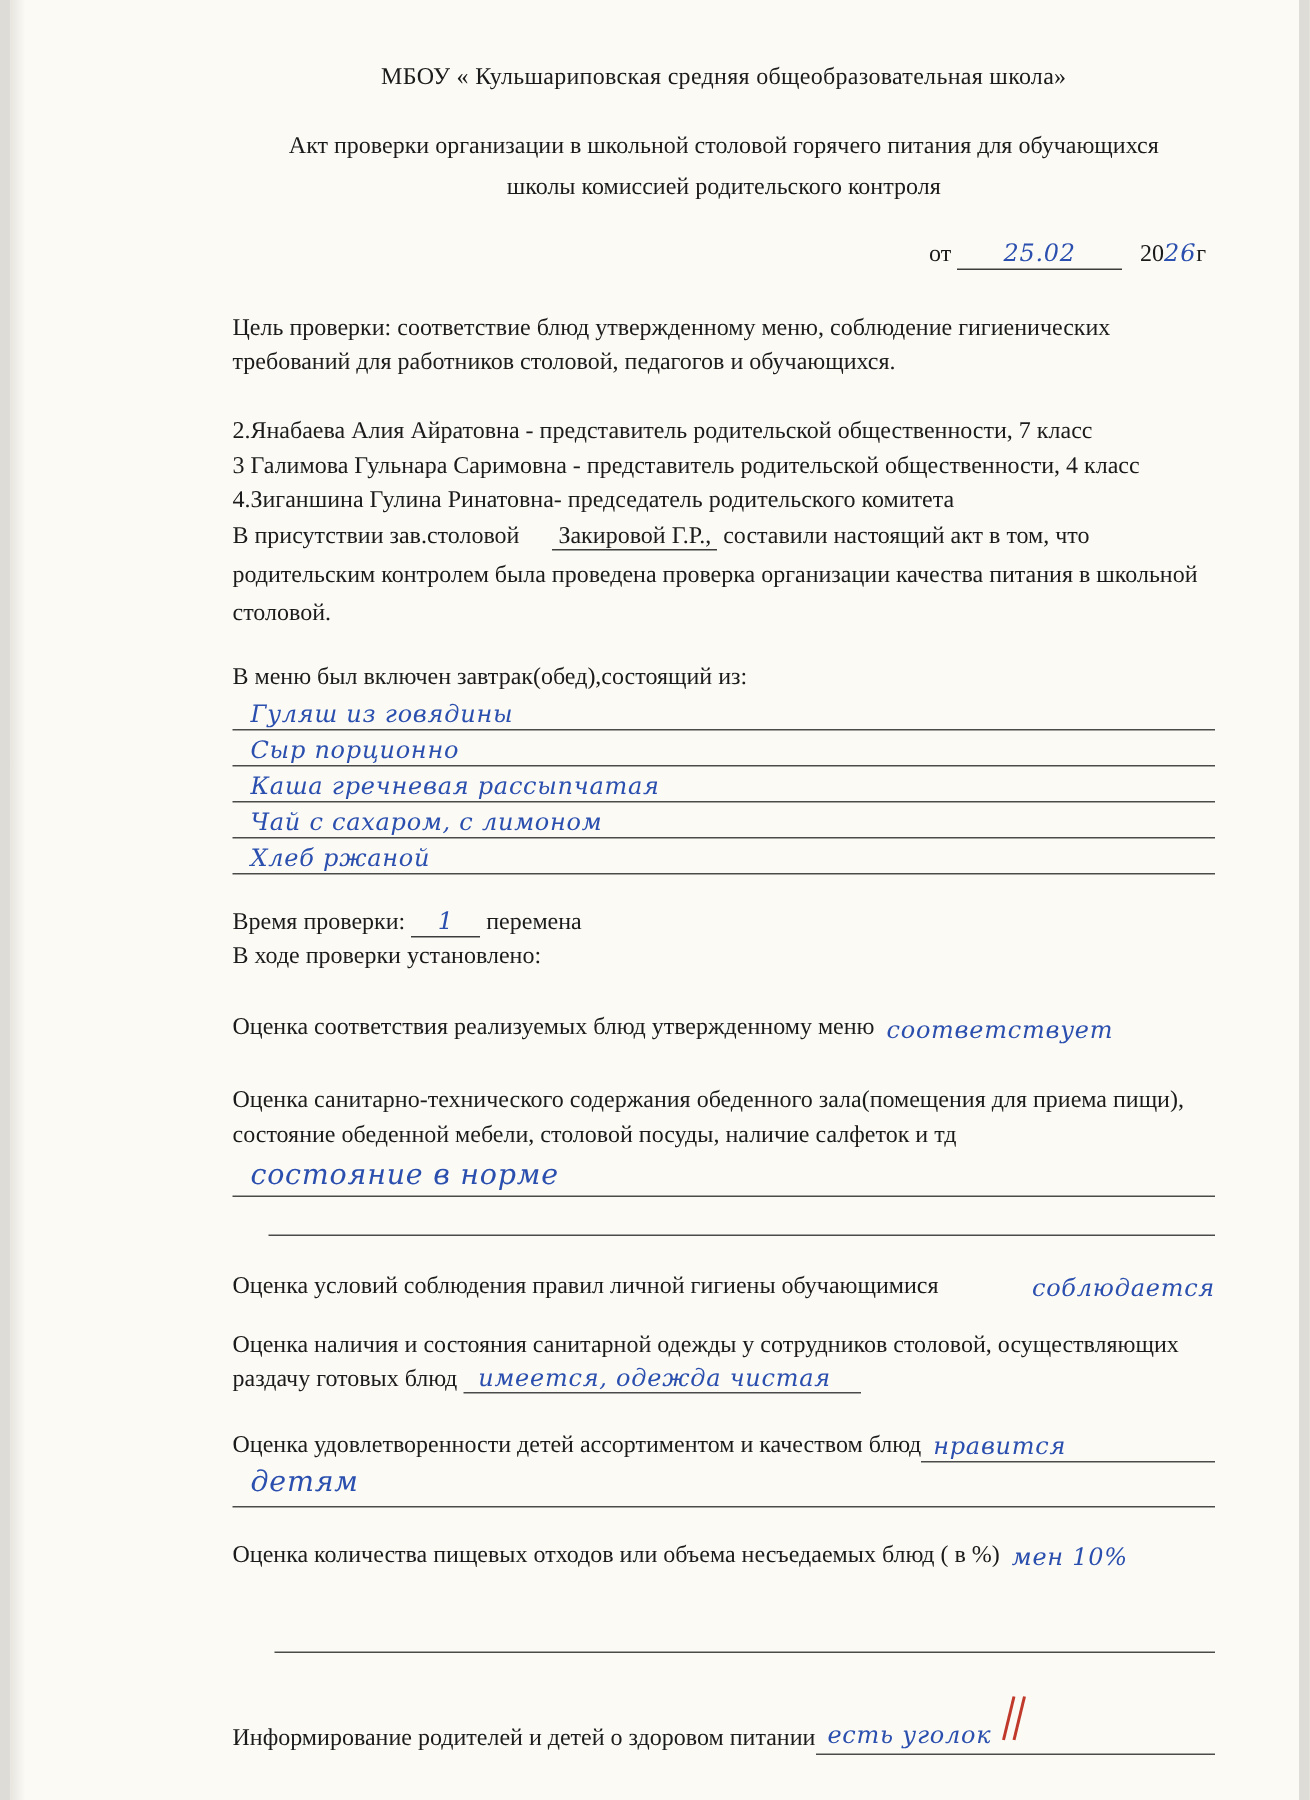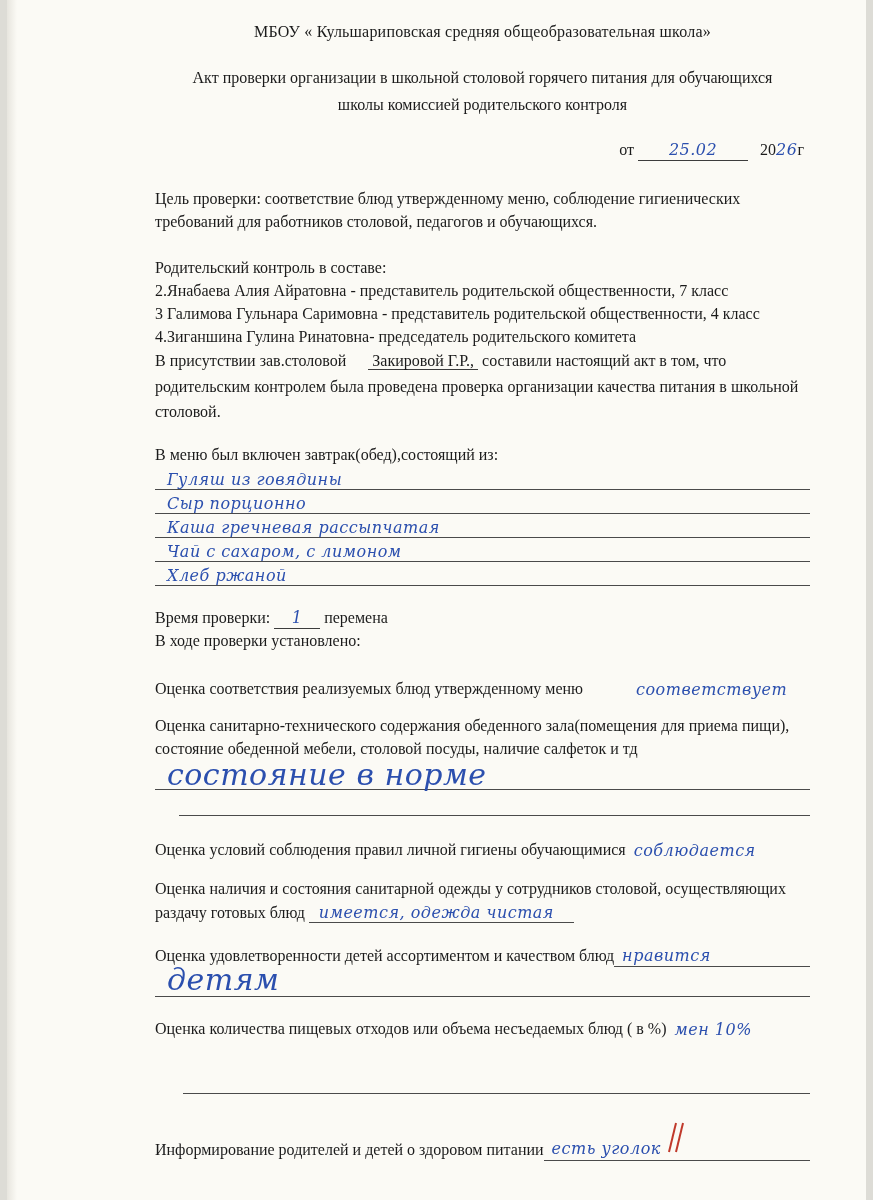--- a/index.html
+++ b/index.html
@@ -6,36 +6,36 @@
   html,body { background:#dddcd6; }
   .page {
     width:859px; height:1200px;
     margin:0 auto;
     background:#fbfaf5;
     background-image: linear-gradient(90deg, #e7e5de 0px, #fbfaf5 10px);
     color:#1b1b1b;
     font-family:"Liberation Serif", serif;
     font-size:16px;
     line-height:1.45;
-    padding:12px 56px 8px 148px;
+    padding:32px 56px 8px 148px;
     position:relative;
     overflow:hidden;
   }
   .center { text-align:center; }
   .school { margin-top:8px; letter-spacing:0.2px; }
   .act-title { margin-top:22px; line-height:1.65; }
   .date-line { margin-top:20px; text-align:right; padding-right:6px; }
   .hw {
     font-family:"DejaVu Serif", serif;
     font-style:italic;
     color:#2b4fae;
     letter-spacing:0.5px;
   }
   .hw-20 { font-size:16px; line-height:20px; }
-  .hw-22 { font-size:30px; line-height:22px; }
+  .hw-22 { font-size:19px; line-height:22px; }
   .u { display:inline-block; border-bottom:1px solid #3c3c3c; text-align:center; }
   .purpose { margin-top:26px; }
   .committee { margin-top:22px; }
   .presence { line-height:1.6; }
   .presence .name { border-bottom:1px solid #3c3c3c; margin-left:22px; padding:0 4px; }
   .menu-intro { margin-top:18px; }
   .writeline {
     border-bottom:1px solid #4a4a4a;
     height:24px;
     padding-left:12px;
@@ -66,21 +66,20 @@
 
   <div class="date-line">
     <span>от</span>
     <span class="u hw hw-20" style="width:110px;">25.02</span>
     &nbsp;&nbsp;<span>20</span><span class="hw hw-20">26</span><span>г</span>
   </div>
 
   <div class="purpose">Цель проверки: соответствие блюд утвержденному меню, соблюдение гигиенических требований для работников столовой, педагогов и обучающихся.</div>
 
   <div class="committee">
-    <div>Родительский контроль в составе:</div>
     <div>2.Янабаева Алия Айратовна  - представитель родительской общественности, 7 класс</div>
     <div>3 Галимова Гульнара Саримовна - представитель родительской общественности, 4 класс</div>
     <div>4.Зиганшина Гулина Ринатовна- председатель родительского комитета</div>
   </div>
 
   <div class="presence">
     <span>В присутствии зав.столовой</span><span class="name">Закировой Г.Р.,</span>
     <span>составили настоящий акт в том, что родительским контролем была проведена проверка организации качества питания в школьной столовой.</span>
   </div>
 
@@ -94,34 +93,34 @@
     <div class="writeline"><span class="hw hw-20">Хлеб ржаной</span></div>
   </div>
 
   <div class="time-line">
     <span>Время проверки:</span>
     <span class="u hw hw-20">1</span>
     <span>перемена</span>
   </div>
   <div>В ходе проверки установлено:</div>
 
-  <div class="frow" style="margin-top:24px;gap:45px;">
+  <div class="frow" style="margin-top:24px;">
     <span class="lbl">Оценка соответствия реализуемых блюд утвержденному меню</span>
     <span class="slot-plain hw hw-20">соответствует</span>
   </div>
 
-  <div class="para" style="margin-top:14px;">
+  <div class="para" style="margin-top:25px;">
     <div>Оценка санитарно-технического содержания обеденного зала(помещения для приема пищи), состояние обеденной мебели, столовой посуды, наличие салфеток и тд</div>
     <div class="writeline" style="margin-top:2px; height:28px;">
       <span class="hw hw-22">состояние  в  норме</span>
     </div>
     <div class="writeline" style="margin-left:24px; height:26px;"></div>
   </div>
 
-  <div class="frow" style="margin-top:22px;">
+  <div class="frow" style="margin-top:22px;text-align:right;">
     <span class="lbl">Оценка условий соблюдения правил личной гигиены обучающимися</span>
     <span class="slot-plain hw hw-20">соблюдается</span>
   </div>
 
   <div class="para">
     <span>Оценка наличия и состояния санитарной одежды у сотрудников  столовой, осуществляющих раздачу готовых блюд</span>
     <span class="hw hw-20" style="border-bottom:1px solid #4a4a4a; padding:0 20px 0 10px;">имеется, одежда чистая</span>
   </div>
 
   <div>

